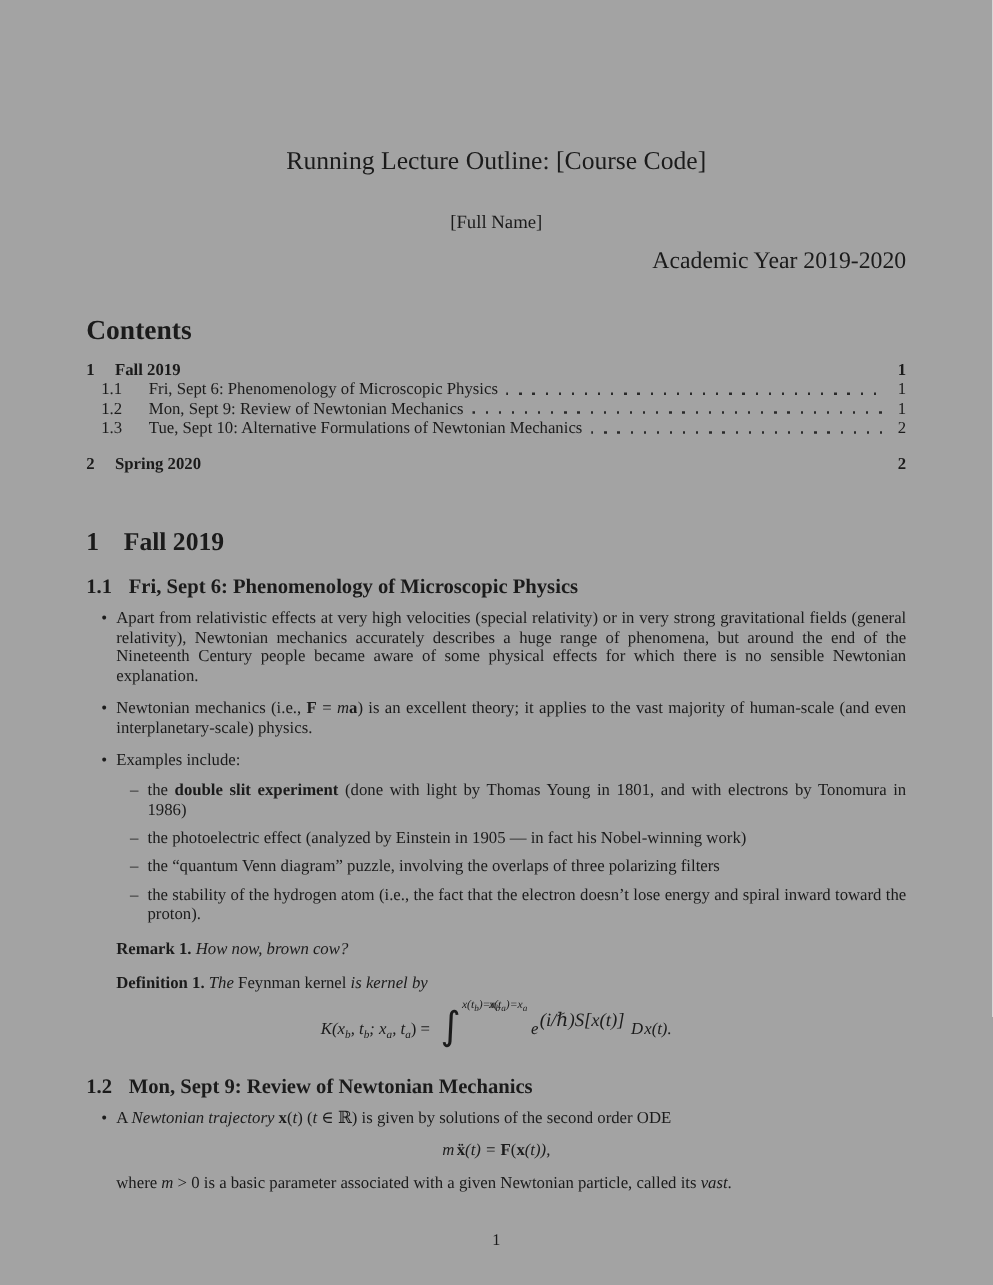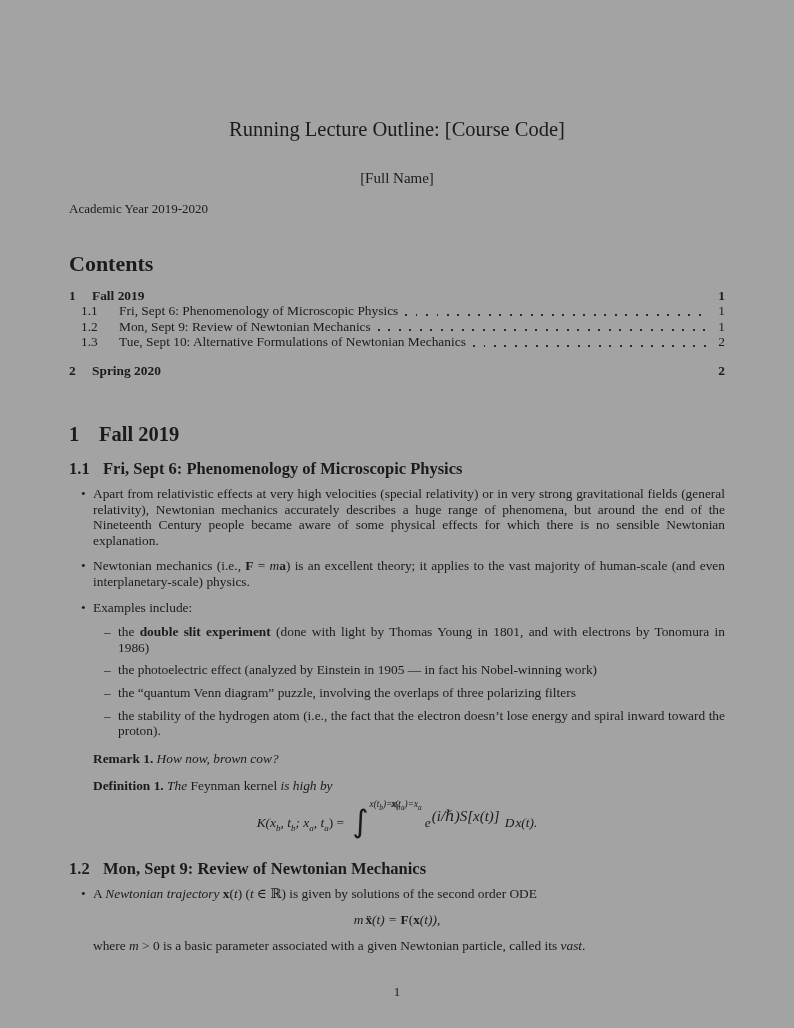--- a/index.html
+++ b/index.html
@@ -12,21 +12,21 @@
     background:#a3a3a3;
     color:#1b1b1b;
     font-family:"Liberation Serif","DejaVu Serif","DejaVu Sans",serif;
     font-size:13.4px;
     line-height:15.6px;
     overflow:hidden;
   }
   
   .doc-title { padding-top:118px; margin:0; font-size:20.5px; font-weight:400; line-height:23px; text-align:center; }
   .doc-author { margin-top:29px; font-size:15px; line-height:17px; text-align:center; }
-  .doc-date { margin-top:13px; font-size:13px; line-height:17px; text-align:left; }
+  .doc-date { margin-top:13px; font-size:19px; line-height:17px; text-align:right; }
   
   .contents-heading { margin:35px 0 0 0; font-size:22px; font-weight:700; line-height:23px; }
   .toc { margin-top:13px; }
   .toc-row { display:flex; align-items:baseline; line-height:15.4px; }
   .toc-row.lvl1 { font-weight:700; }
   .toc-row.gap-above { margin-top:13px; }
   .toc-num1 { flex:none; width:23px; }
   .toc-row.lvl2 { padding-left:12px; }
   .toc-num2 { flex:none; width:38px; }
   .toc-fill { flex:1; }
@@ -128,21 +128,21 @@
         <li><span>the </span><b>double slit experiment</b><span> (done with light by Thomas Young in 1801, and with electrons by Tonomura in 1986)</span></li>
         <li>the photoelectric effect (analyzed by Einstein in 1905 — in fact his Nobel-winning work)</li>
         <li>the “quantum Venn diagram” puzzle, involving the overlaps of three polarizing filters</li>
         <li>the stability of the hydrogen atom (i.e., the fact that the electron doesn’t lose energy and spiral inward toward the proton).</li>
       </ul>
     </li>
   </ul>
 
   <p class="theorem"><span class="thm-label">Remark 1.</span> <i>How now, brown cow?</i></p>
 
-  <p class="theorem"><span class="thm-label">Definition 1.</span> <i>The </i><span class="mr">Feynman kernel</span><i> is high by</i></p>
+  <p class="theorem"><span class="thm-label">Definition 1.</span> <i>The </i><span class="mr">Feynman kernel</span><i> is kernel by</i></p>
 
   <div class="displaymath"><span class="mi">K(x</span><sub class="mi">b</sub><span class="mi">, t</span><sub class="mi">b</sub><span class="mi">; x</span><sub class="mi">a</sub><span class="mi">, t</span><sub class="mi">a</sub><span class="mr">) = </span><span class="int-group">
         <span class="int-sign">∫</span>
         <span class="int-limits">
           <span class="lim lim-top"><span>x(t</span><sub>b</sub><span>)=x</span><sub>b</sub></span>
           <span class="lim lim-bot"><span>x(t</span><sub>a</sub><span>)=x</span><sub>a</sub></span>
         </span>
       </span><span class="mi">e</span><span class="sup-exp mi">(i/ℏ)S[x(t)]</span><span class="measure"><span class="script-d">D</span><span class="mi">x(t).</span></span></div>
 
   <h3 class="subsec-heading second"><span class="subsec-num">1.2</span><span>Mon, Sept 9: Review of Newtonian Mechanics</span></h3>

